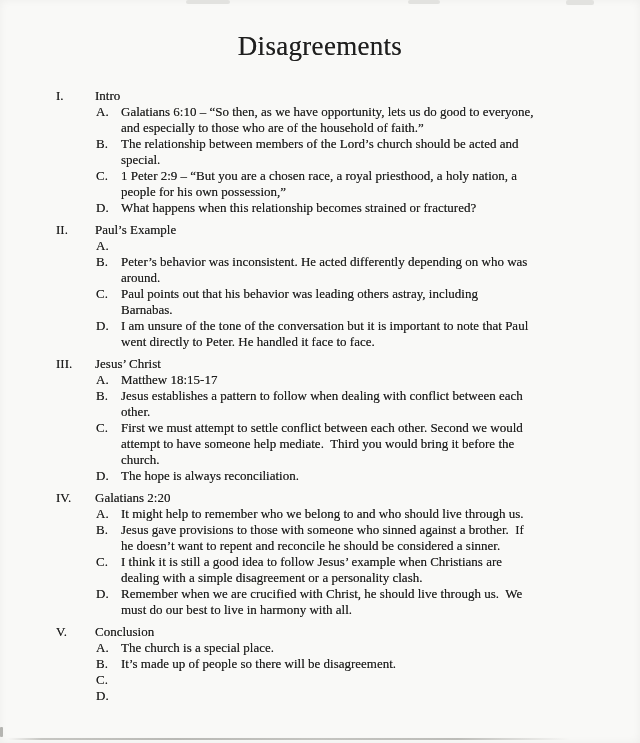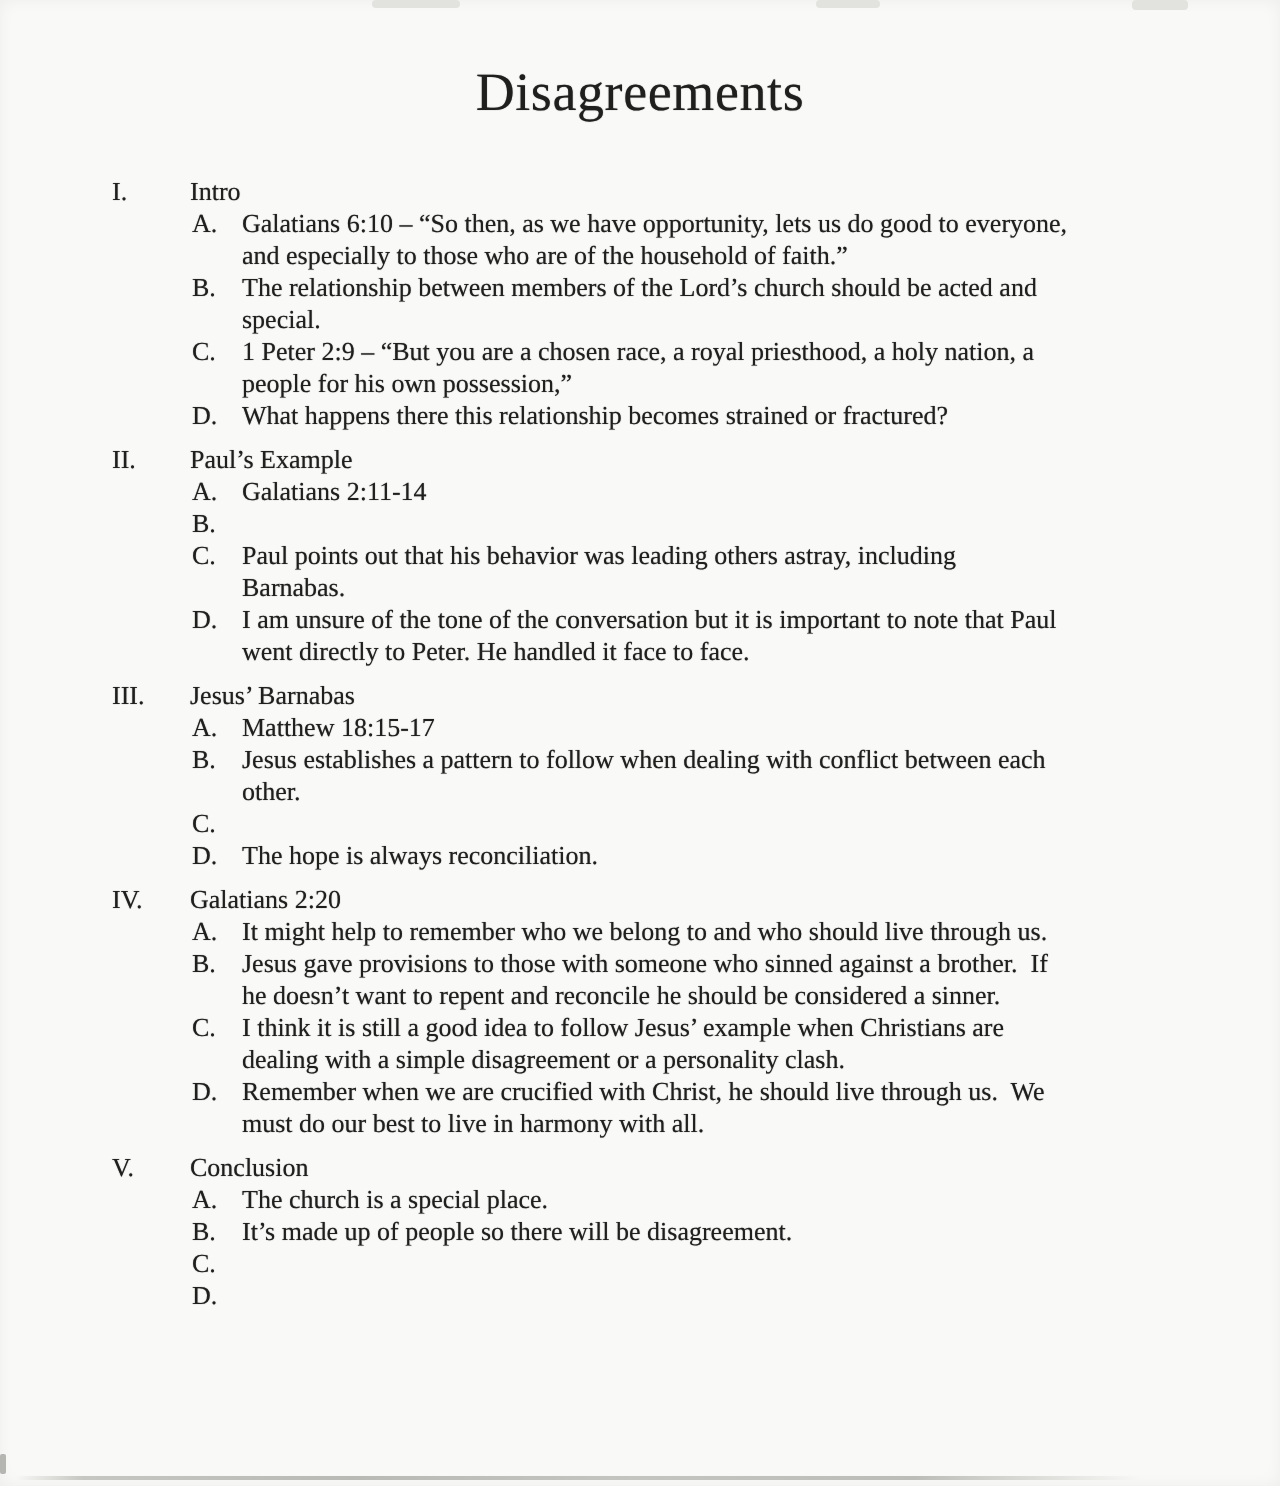--- a/index.html
+++ b/index.html
@@ -85,73 +85,77 @@
   </div>
 
   <div class="item">
     <span class="letter">C.</span>
     <span class="text">1 Peter 2:9 – “But you are a chosen race, a royal priesthood, a holy nation, a
 people for his own possession,”</span>
   </div>
 
   <div class="item">
     <span class="letter">D.</span>
-    <span class="text">What happens there this relationship becomes strained or fractured?</span>
+    <span class="text">What happens when this relationship becomes strained or fractured?</span>
   </div>
 </div>
   </section>
 
   <section class="section">
     <div class="sec-head">
       <span class="numeral">II.</span>
       <span class="heading">Paul’s Example</span>
     </div>
     <div>
   <div class="item">
     <span class="letter">A.</span>
-    <span class="text">Galatians 2:11-14</span>
-  </div>
-
-  <div class="item">
-    <span class="letter">B.</span>
+  </div>
+
+  <div class="item">
+    <span class="letter">B.</span>
+    <span class="text">Peter’s behavior was inconsistent. He acted differently depending on who was
+around.</span>
   </div>
 
   <div class="item">
     <span class="letter">C.</span>
     <span class="text">Paul points out that his behavior was leading others astray, including
 Barnabas.</span>
   </div>
 
   <div class="item">
     <span class="letter">D.</span>
     <span class="text">I am unsure of the tone of the conversation but it is important to note that Paul
 went directly to Peter. He handled it face to face.</span>
   </div>
 </div>
   </section>
 
   <section class="section">
     <div class="sec-head">
       <span class="numeral">III.</span>
-      <span class="heading">Jesus’ Barnabas</span>
+      <span class="heading">Jesus’ Christ</span>
     </div>
     <div>
   <div class="item">
     <span class="letter">A.</span>
     <span class="text">Matthew 18:15-17</span>
   </div>
 
   <div class="item">
     <span class="letter">B.</span>
     <span class="text">Jesus establishes a pattern to follow when dealing with conflict between each
 other.</span>
   </div>
 
   <div class="item">
     <span class="letter">C.</span>
+    <span class="text">First we must attempt to settle conflict between each other. Second we would
+attempt to have someone help mediate.  Third you would bring it before the
+church.</span>
   </div>
 
   <div class="item">
     <span class="letter">D.</span>
     <span class="text">The hope is always reconciliation.</span>
   </div>
 </div>
   </section>
 
   <section class="section">

